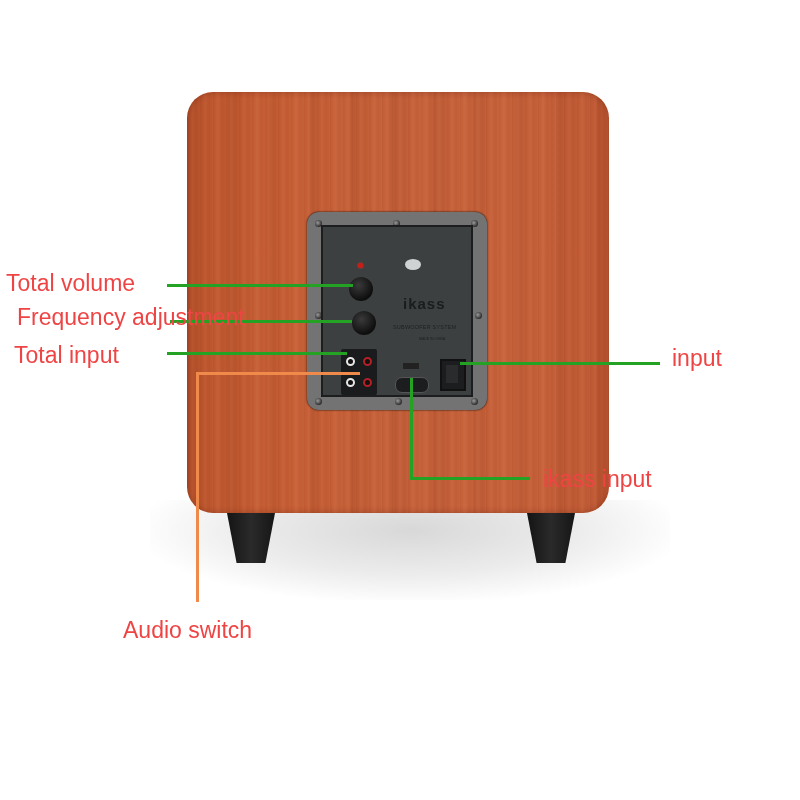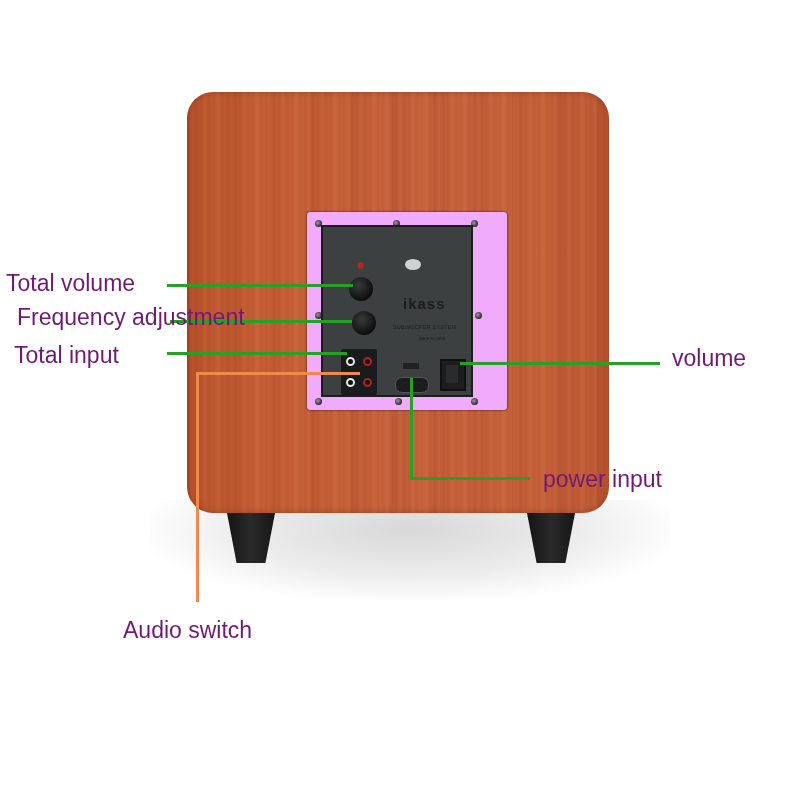--- a/index.html
+++ b/index.html
@@ -6,40 +6,40 @@
   body{width:800px;height:800px;position:relative;overflow:hidden;background:#ffffff;font-family:"Liberation Sans",sans-serif;}
   .shadow{position:absolute;left:150px;top:500px;width:520px;height:100px;background:radial-gradient(ellipse at 50% 30%,#d8d8d8 0%,#ececec 45%,rgba(255,255,255,0) 75%);}
   .cabinet{position:absolute;left:187px;top:92px;width:422px;height:421px;border-radius:26px;
     background:
       repeating-linear-gradient(90deg,rgba(120,40,10,0.10) 0px,rgba(120,40,10,0.0) 3px,rgba(255,180,140,0.06) 5px,rgba(120,40,10,0.08) 9px,rgba(0,0,0,0) 13px),
       repeating-linear-gradient(90deg,rgba(90,30,5,0.07) 0px,rgba(0,0,0,0) 17px,rgba(255,170,120,0.05) 29px,rgba(0,0,0,0) 41px),
       linear-gradient(90deg,#b9532c 0%,#c65e35 20%,#c4603a 50%,#c6613a 80%,#bd5733 100%);
     box-shadow:inset 0 0 6px rgba(80,20,0,0.35);}
   .leg{position:absolute;top:513px;width:48px;height:50px;background:linear-gradient(90deg,#141414,#2a2a2a 50%,#161616);
     clip-path:polygon(0 0,100% 0,80% 100%,20% 100%);border-radius:0 0 6px 6px;}
-  .panel{position:absolute;left:307px;top:212px;width:200px;height:198px;background:#f0abfc;border-radius:3px;box-shadow:0 0 2px #000;}
+  .panel{position:absolute;left:307px;top:212px;width:180px;height:198px;background:#737373;border-radius:12px;box-shadow:0 0 2px #000;}
   .panel-inner{position:absolute;left:14px;top:13px;width:152px;height:172px;background:#3c4041;border:2px solid #1b1d1e;box-sizing:border-box;}
   .screw{position:absolute;width:7px;height:7px;border-radius:50%;background:radial-gradient(circle at 40% 40%,#9a9a9a,#2a2a2a 70%);}
   .led{position:absolute;left:35px;top:36px;width:5px;height:5px;border-radius:50%;background:#c81d12;box-shadow:0 0 2px #f33;}
   .badge{position:absolute;left:82px;top:32px;width:16px;height:11px;border-radius:50%;background:#d0d3d4;}
   .knob{position:absolute;width:24px;height:24px;border-radius:50%;background:radial-gradient(circle at 40% 35%,#3a3a3a,#0e0e0e 70%);}
   .brand{position:absolute;left:80px;top:68px;font-size:15px;font-weight:bold;color:#1a1c1d;letter-spacing:1px;}
   .sub{position:absolute;left:70px;top:97px;font-size:5.5px;color:#1f2122;letter-spacing:0.2px;white-space:nowrap;}
   .made{position:absolute;left:96px;top:110px;font-size:3.5px;color:#1f2122;white-space:nowrap;}
   .rca-block{position:absolute;left:18px;top:122px;width:36px;height:46px;background:#1a1b1c;border-radius:2px;}
   .rca{position:absolute;width:9px;height:9px;border-radius:50%;box-sizing:border-box;}
   .rca.white{border:2.5px solid #e8e8e8;background:#111;}
   .rca.red{border:2.5px solid #b32025;background:#111;}
   .iec{position:absolute;left:72px;top:150px;width:32px;height:14px;border-radius:7px;background:#1c1d1e;border:1px solid #555;}
   .iec-label{position:absolute;left:80px;top:136px;width:16px;height:6px;background:#222;}
   .rocker{position:absolute;left:117px;top:132px;width:22px;height:28px;background:#1c1d1e;border:2px solid #111;}
   .rocker .r-in{position:absolute;left:4px;top:4px;width:12px;height:18px;background:#2a2b2c;}
   .line{position:absolute;background:#24a224;}
   .oline{position:absolute;background:#f08a4b;}
-  .label{position:absolute;color:#701a75;font-size:23px;white-space:nowrap;line-height:1;}
+  .label{position:absolute;color:#ef4444;font-size:23px;white-space:nowrap;line-height:1;}
 </style>
 </head>
 <body>
 
 <div class="shadow"></div>
 <div class="leg" style="left:227px"></div>
 <div class="leg" style="left:527px"></div>
 
 <div class="cabinet"></div>
 
@@ -80,14 +80,14 @@
 <div class="oline" style="left:197px;top:372px;width:163px;height:3px"></div>
 <div class="oline" style="left:196px;top:372px;width:3px;height:230px"></div>
 <div class="line" style="left:460px;top:362px;width:200px;height:3px"></div>
 <div class="line" style="left:410px;top:378px;width:3px;height:101px"></div>
 <div class="line" style="left:410px;top:477px;width:120px;height:3px"></div>
 
 <div class="label" style="left:6px;top:272px">Total volume</div>
 <div class="label" style="left:17px;top:306px">Frequency adjustment</div>
 <div class="label" style="left:14px;top:344px">Total input</div>
 <div class="label" style="left:123px;top:619px">Audio switch</div>
-<div class="label" style="left:672px;top:347px">volume</div>
-<div class="label" style="left:543px;top:468px">power input</div>
+<div class="label" style="left:672px;top:347px">input</div>
+<div class="label" style="left:543px;top:468px">ikass input</div>
 
 </body></html>

